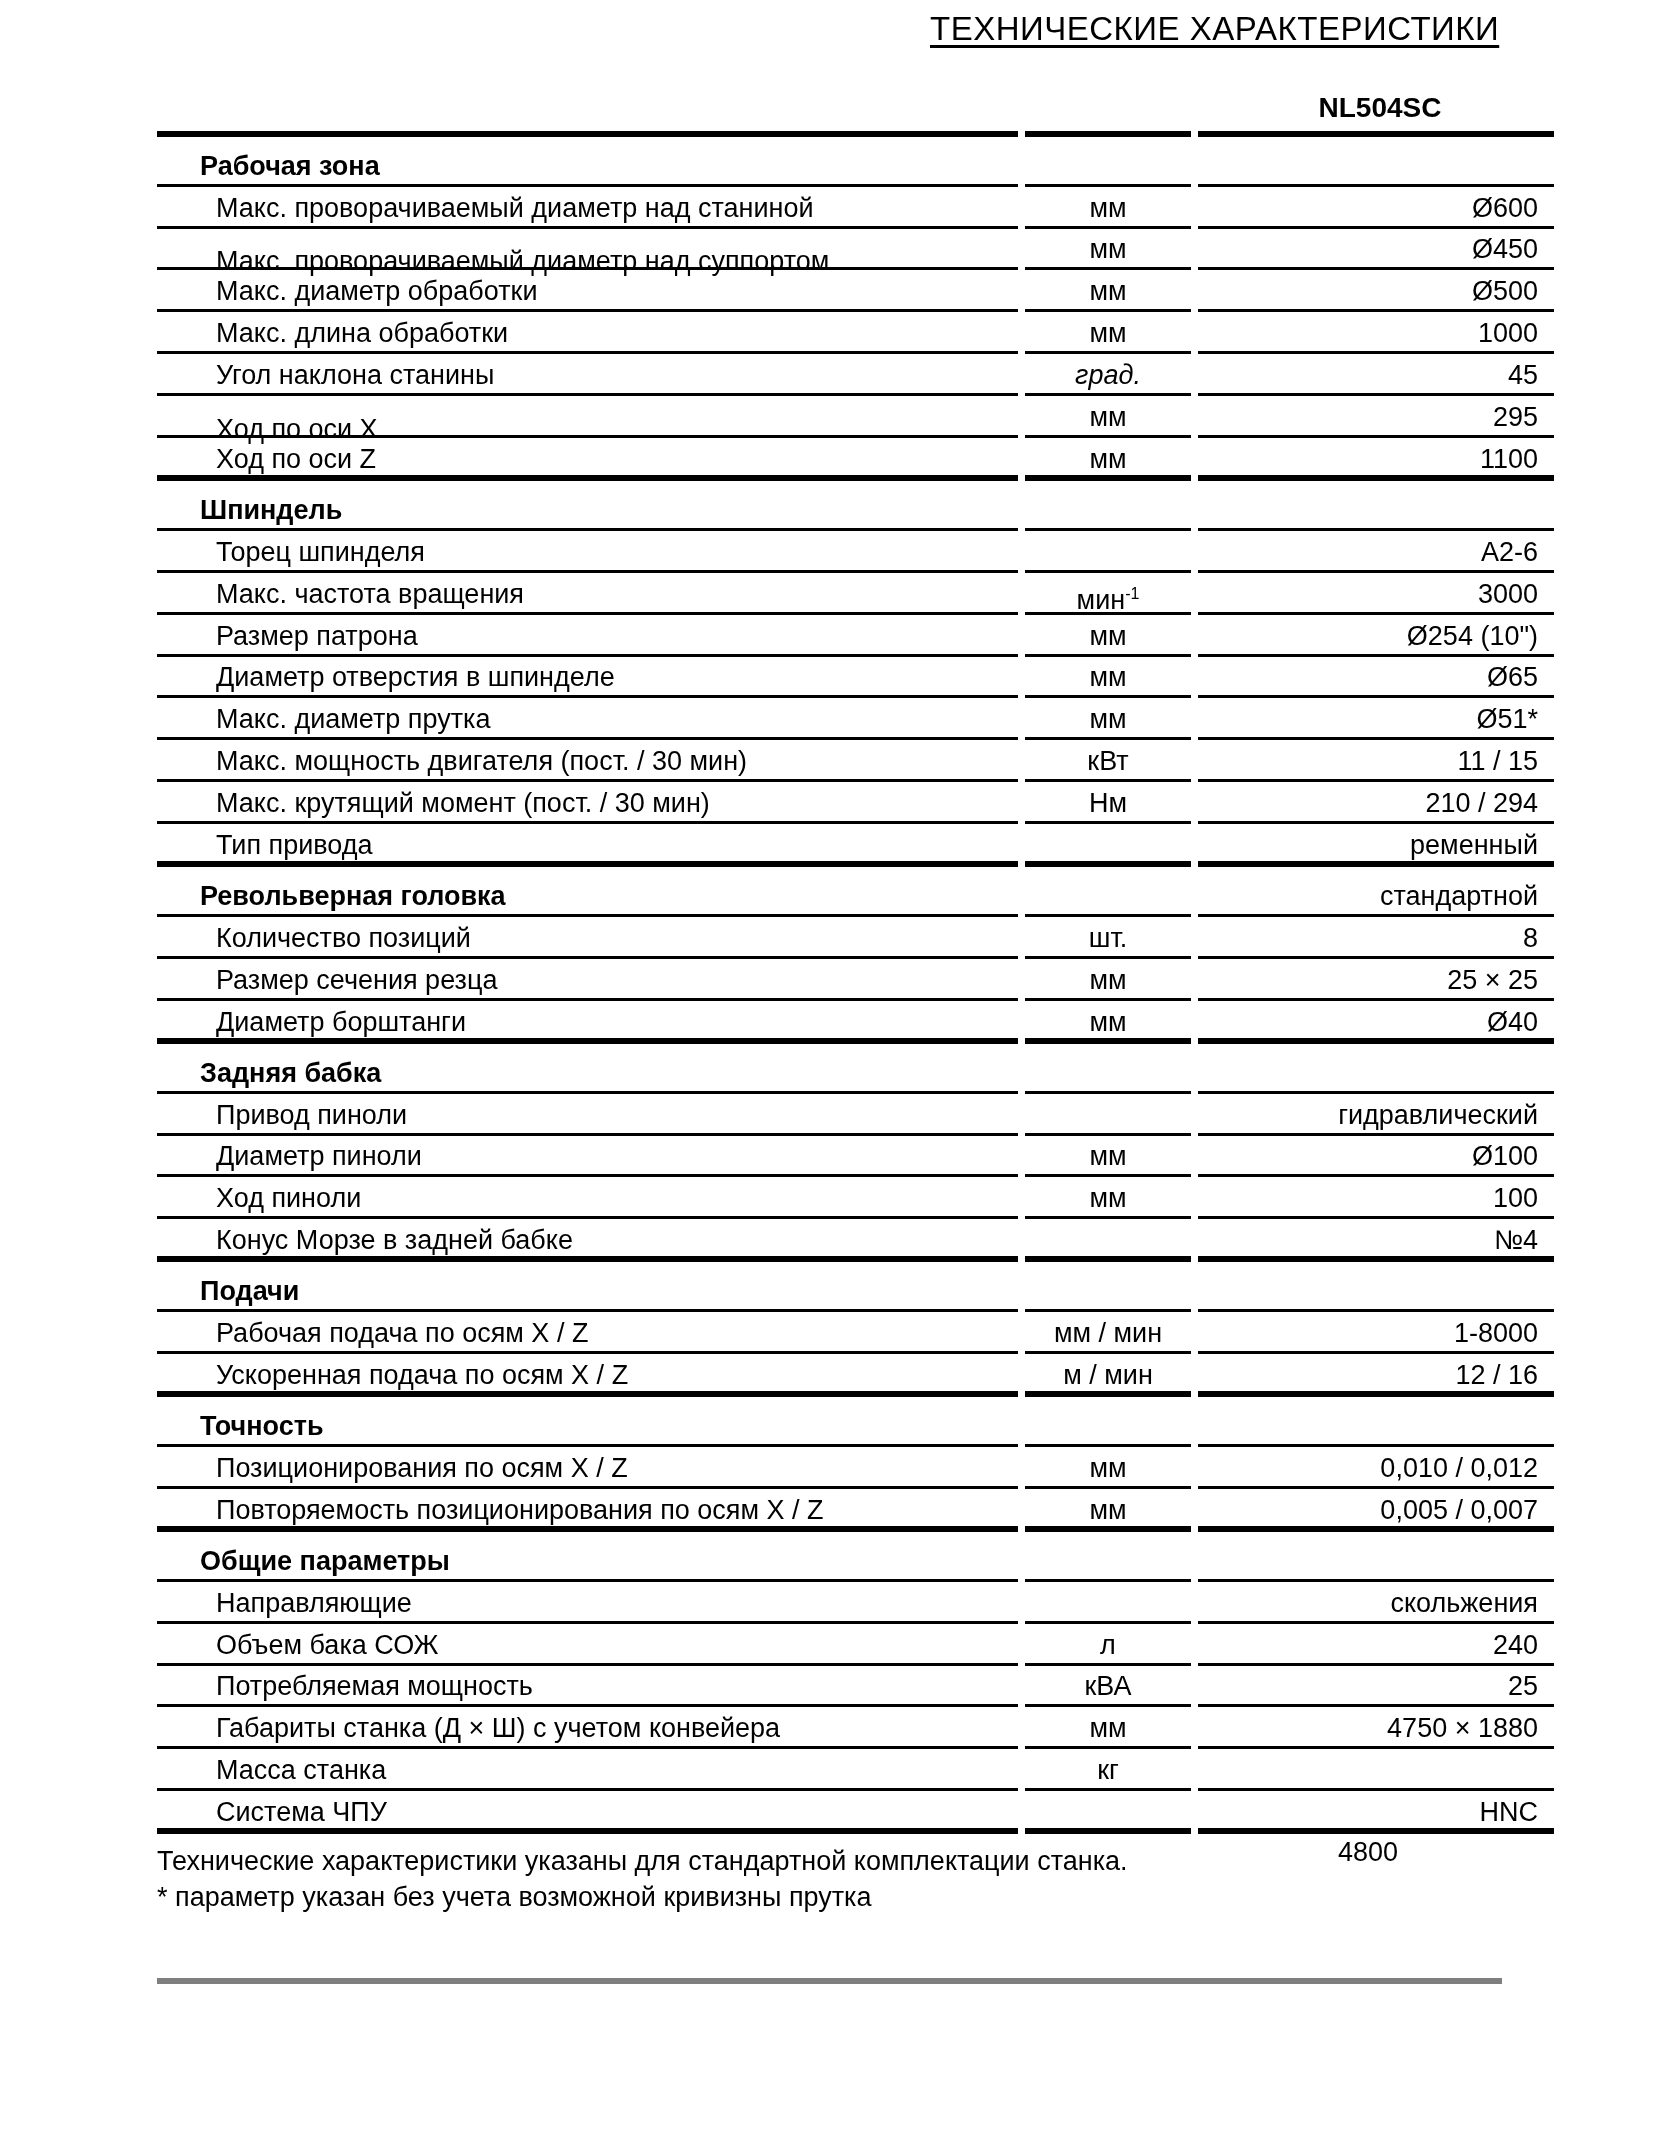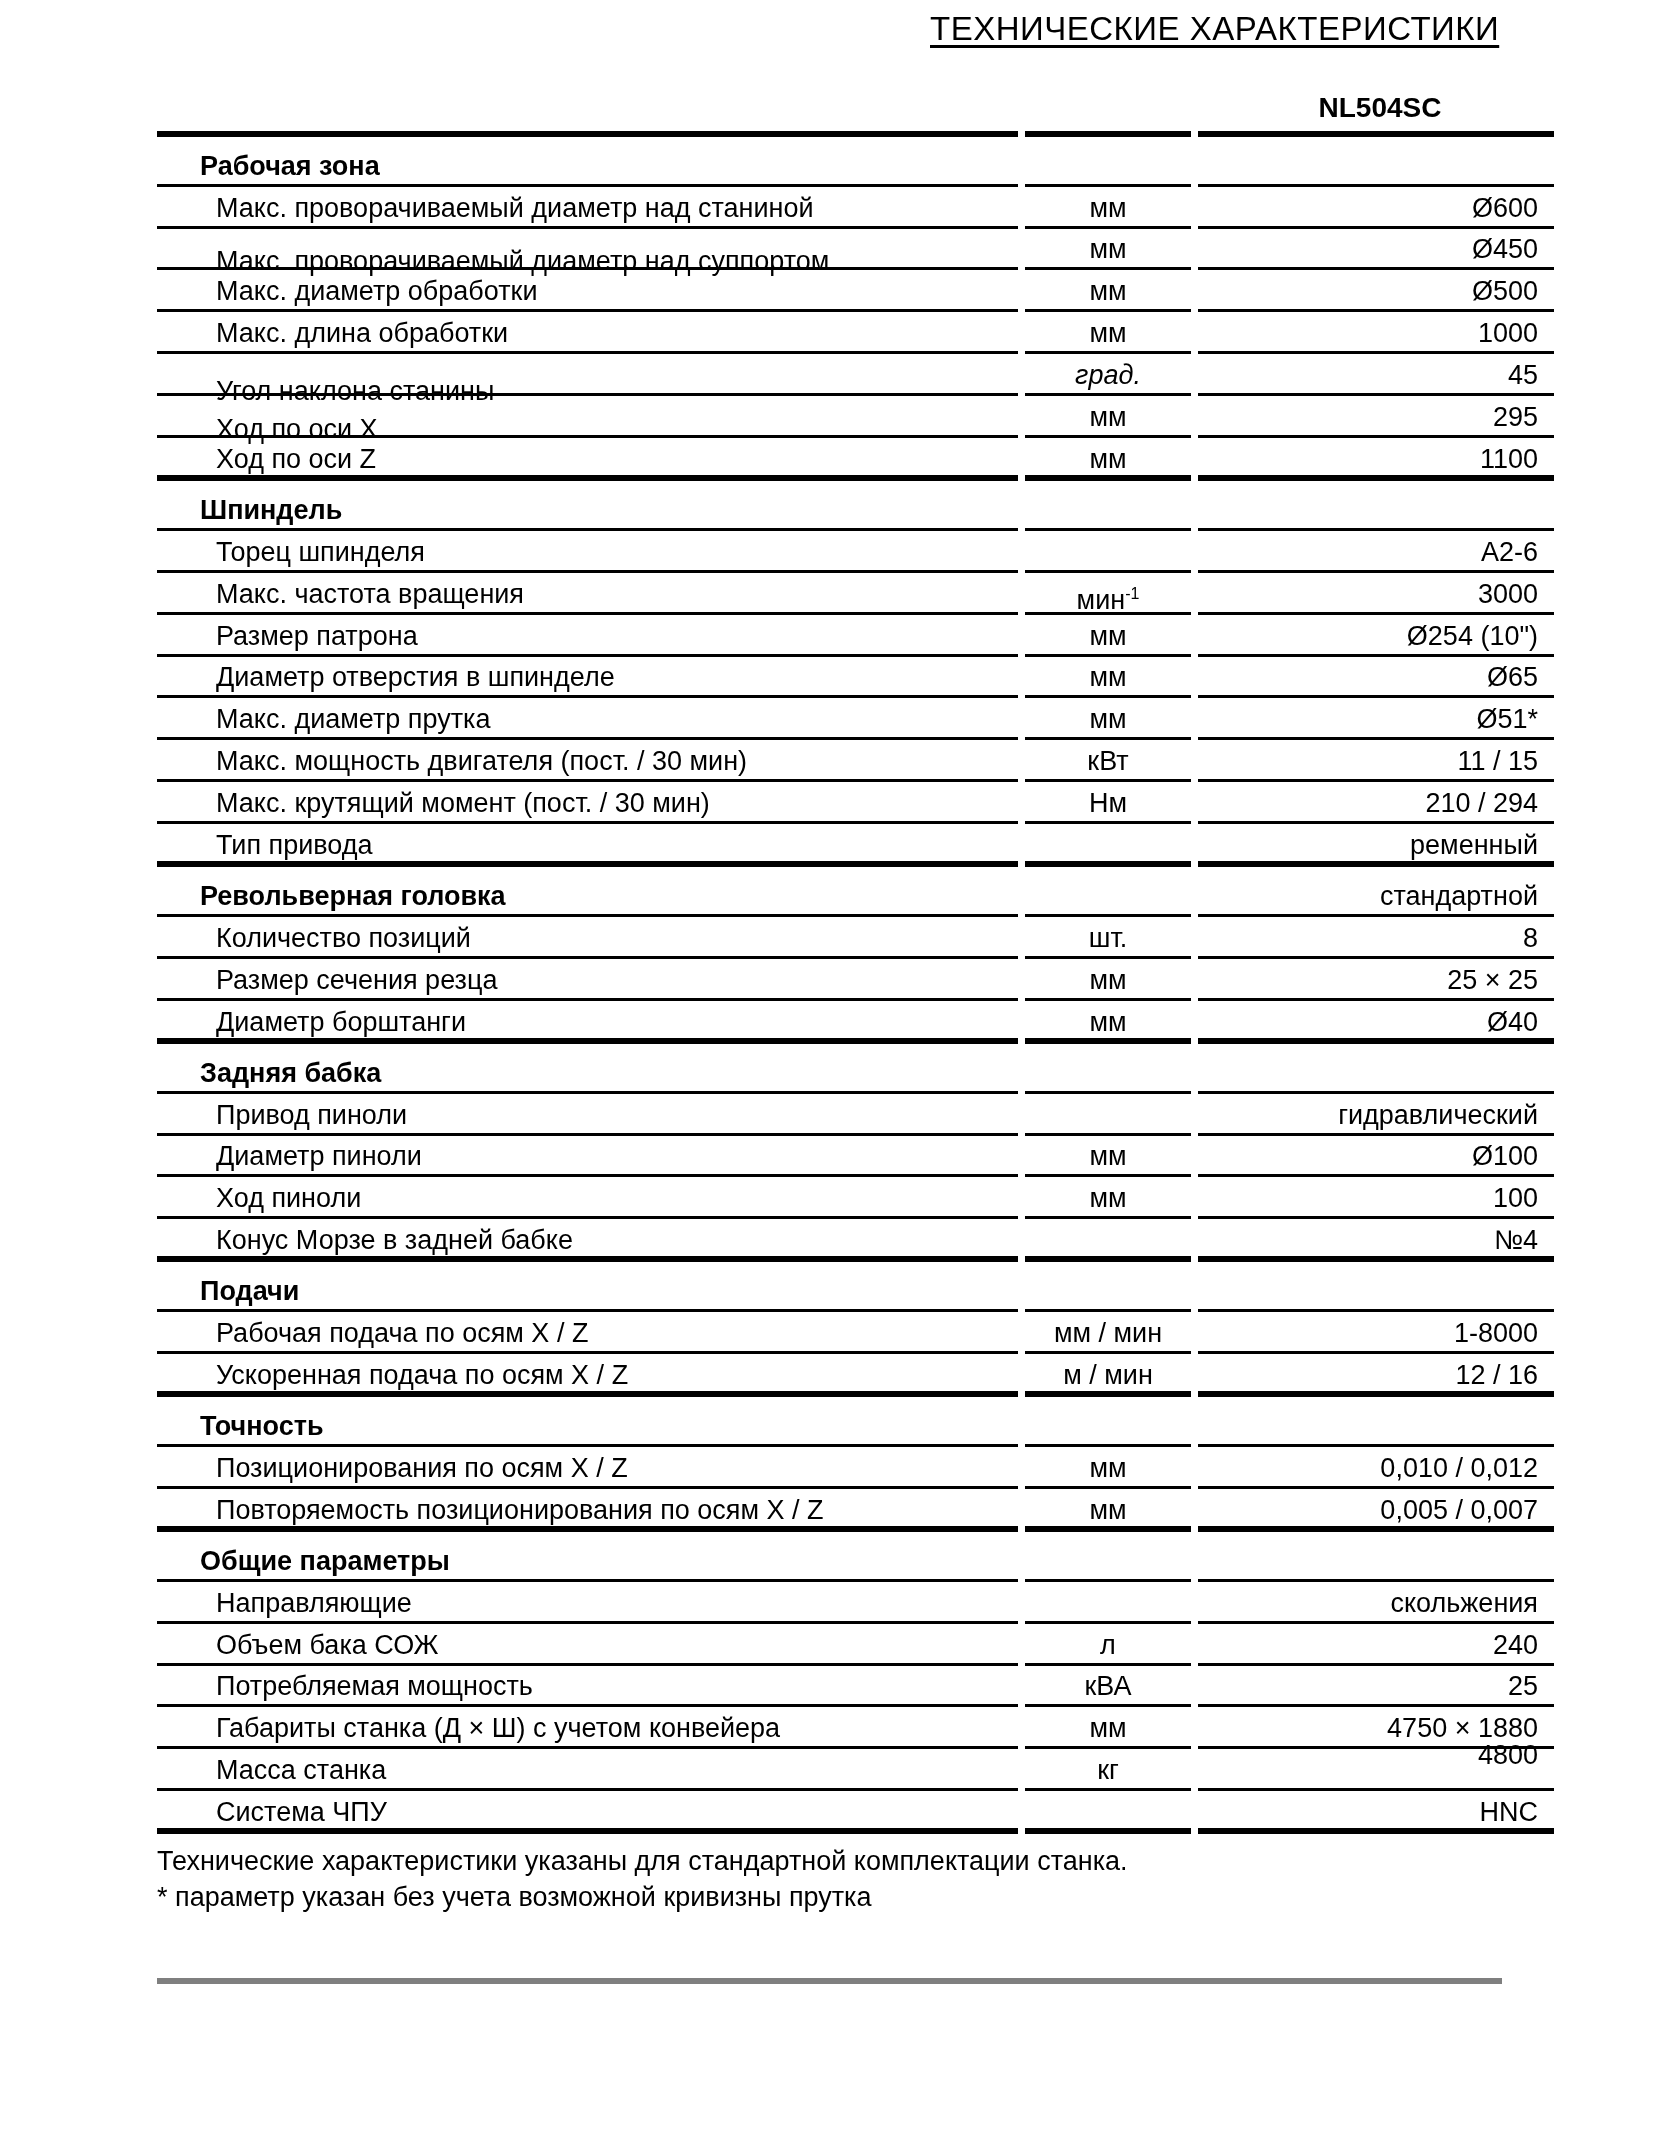--- a/index.html
+++ b/index.html
@@ -54,21 +54,21 @@
     <div class="rowtxt val" style="top: 276px;">Ø500</div>
     <div class="rule c1" style="top: 351px;"></div>
     <div class="rule c2" style="top: 351px;"></div>
     <div class="rule c3" style="top: 351px;"></div>
     <div class="rowtxt lbl" style="top: 318px;">Макс. длина обработки</div>
     <div class="rowtxt unit" style="top: 318px;">мм</div>
     <div class="rowtxt val" style="top: 318px;">1000</div>
     <div class="rule c1" style="top: 393px;"></div>
     <div class="rule c2" style="top: 393px;"></div>
     <div class="rule c3" style="top: 393px;"></div>
-    <div class="rowtxt lbl" style="top: 376px; text-align: right;">Угол наклона станины</div>
+    <div class="rowtxt lbl" style="top: 360px; text-align: right;">Угол наклона станины</div>
     <div class="rowtxt unit" style="top: 360px; font-style: italic;">град.</div>
     <div class="rowtxt val" style="top: 360px;">45</div>
     <div class="rule c1" style="top: 435px;"></div>
     <div class="rule c2" style="top: 435px;"></div>
     <div class="rule c3" style="top: 435px;"></div>
     <div class="rowtxt lbl" style="top: 402px; margin-top: 12px;">Ход по оси X</div>
     <div class="rowtxt unit" style="top: 402px;">мм</div>
     <div class="rowtxt val" style="top: 402px;">295</div>
     <div class="rule c1 thick" style="top: 475px;"></div>
     <div class="rule c2 thick" style="top: 475px;"></div>
@@ -237,21 +237,21 @@
     <div class="rule c2" style="top: 1746px;"></div>
     <div class="rule c3" style="top: 1746px;"></div>
     <div class="rowtxt lbl" style="top: 1713px;">Габариты станка (Д × Ш) с учетом конвейера</div>
     <div class="rowtxt unit" style="top: 1713px;">мм</div>
     <div class="rowtxt val" style="top: 1713px;">4750 × 1880</div>
     <div class="rule c1" style="top: 1788px;"></div>
     <div class="rule c2" style="top: 1788px;"></div>
     <div class="rule c3" style="top: 1788px;"></div>
     <div class="rowtxt lbl" style="top: 1755px;">Масса станка</div>
     <div class="rowtxt unit" style="top: 1755px;">кг</div>
-    <div class="rowtxt val" style="top: 1740px;">4800</div>
+    <div class="rowtxt val" style="top: 1837px; text-align: center;">4800</div>
     <div class="rule c1 thick" style="top: 1828px;"></div>
     <div class="rule c2 thick" style="top: 1828px;"></div>
     <div class="rule c3 thick" style="top: 1828px;"></div>
     <div class="rowtxt lbl" style="top: 1797px;">Система ЧПУ</div>
     <div class="rowtxt unit" style="top: 1797px;"></div>
     <div class="rowtxt val" style="top: 1797px;">HNC</div>
   </div>
 
 <div class="note" style="top:1846px">Технические характеристики указаны для стандартной комплектации станка.</div>
 <div class="note" style="top:1882px">* параметр указан без учета возможной кривизны прутка</div>

